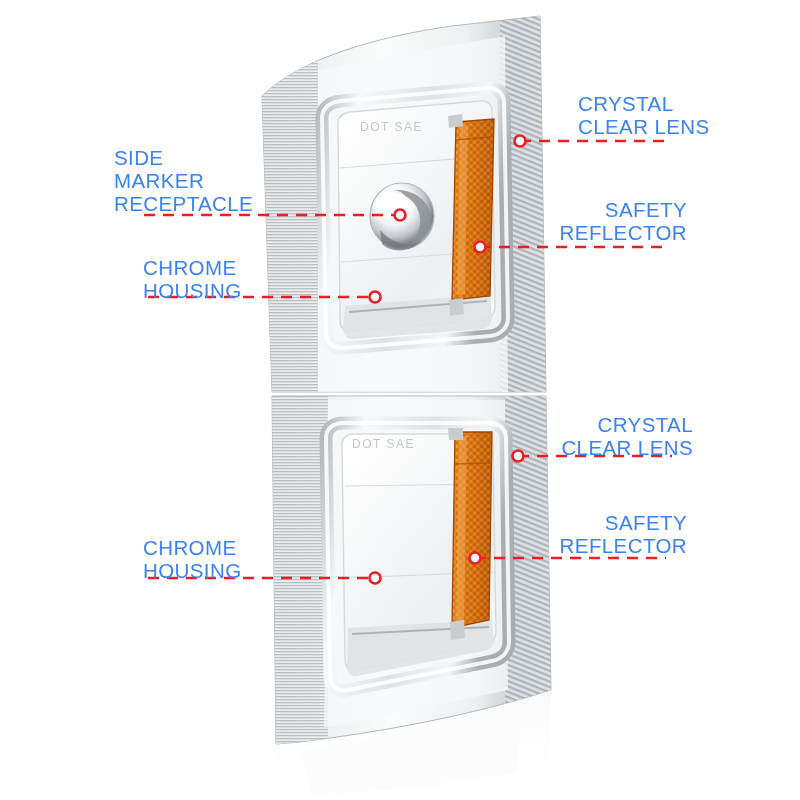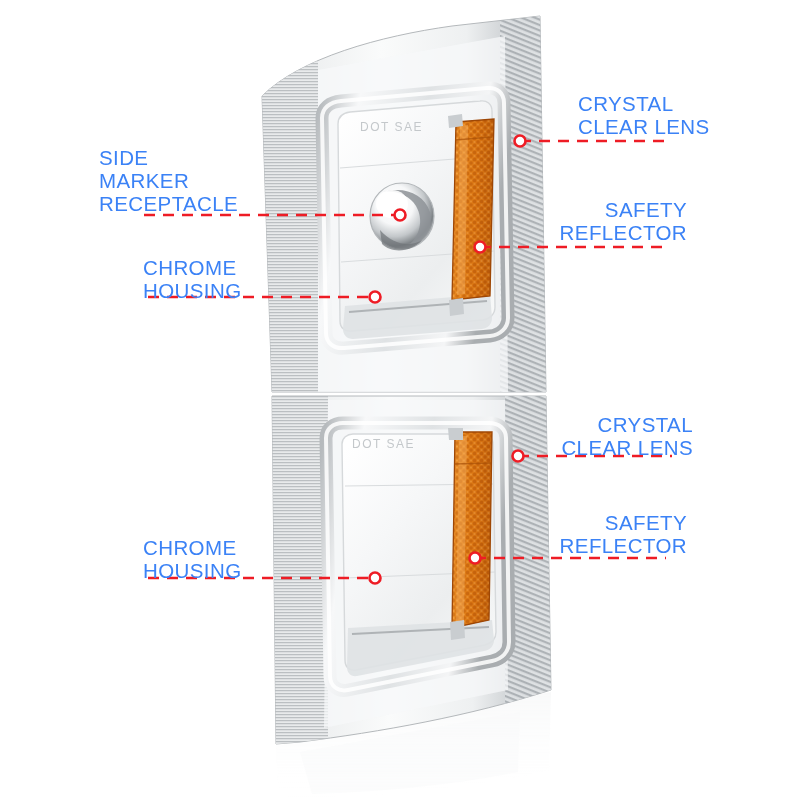--- a/index.html
+++ b/index.html
@@ -218,21 +218,21 @@
         <line x1="148" y1="578" x2="375" y2="578" stroke="#ee1c25" stroke-width="2.6" stroke-dasharray="11 8" stroke-linecap="butt"></line>
         <circle cx="375" cy="578" r="5.5" fill="#ffffff" stroke="#ee1c25" stroke-width="2.6"></circle>
       </g>
   </svg>
 
   <div id="labels">
       <div class="label l" style="top: 92px; left: 578px;">CRYSTAL
 CLEAR LENS</div>
       <div class="label r" style="top: 198px; left: 0px; width: 666px;">SAFETY
 REFLECTOR</div>
-      <div class="label l" style="top: 146px; left: 99px;">SIDE
+      <div class="label l" style="top: 146px; left: 114px;">SIDE
 MARKER
 RECEPTACLE</div>
       <div class="label l" style="top: 256px; left: 143px;">CHROME
 HOUSING</div>
       <div class="label r" style="top: 413px; left: 0px; width: 672px;">CRYSTAL
 CLEAR LENS</div>
       <div class="label r" style="top: 511px; left: 0px; width: 666px;">SAFETY
 REFLECTOR</div>
       <div class="label l" style="top: 536px; left: 143px;">CHROME
 HOUSING</div>

